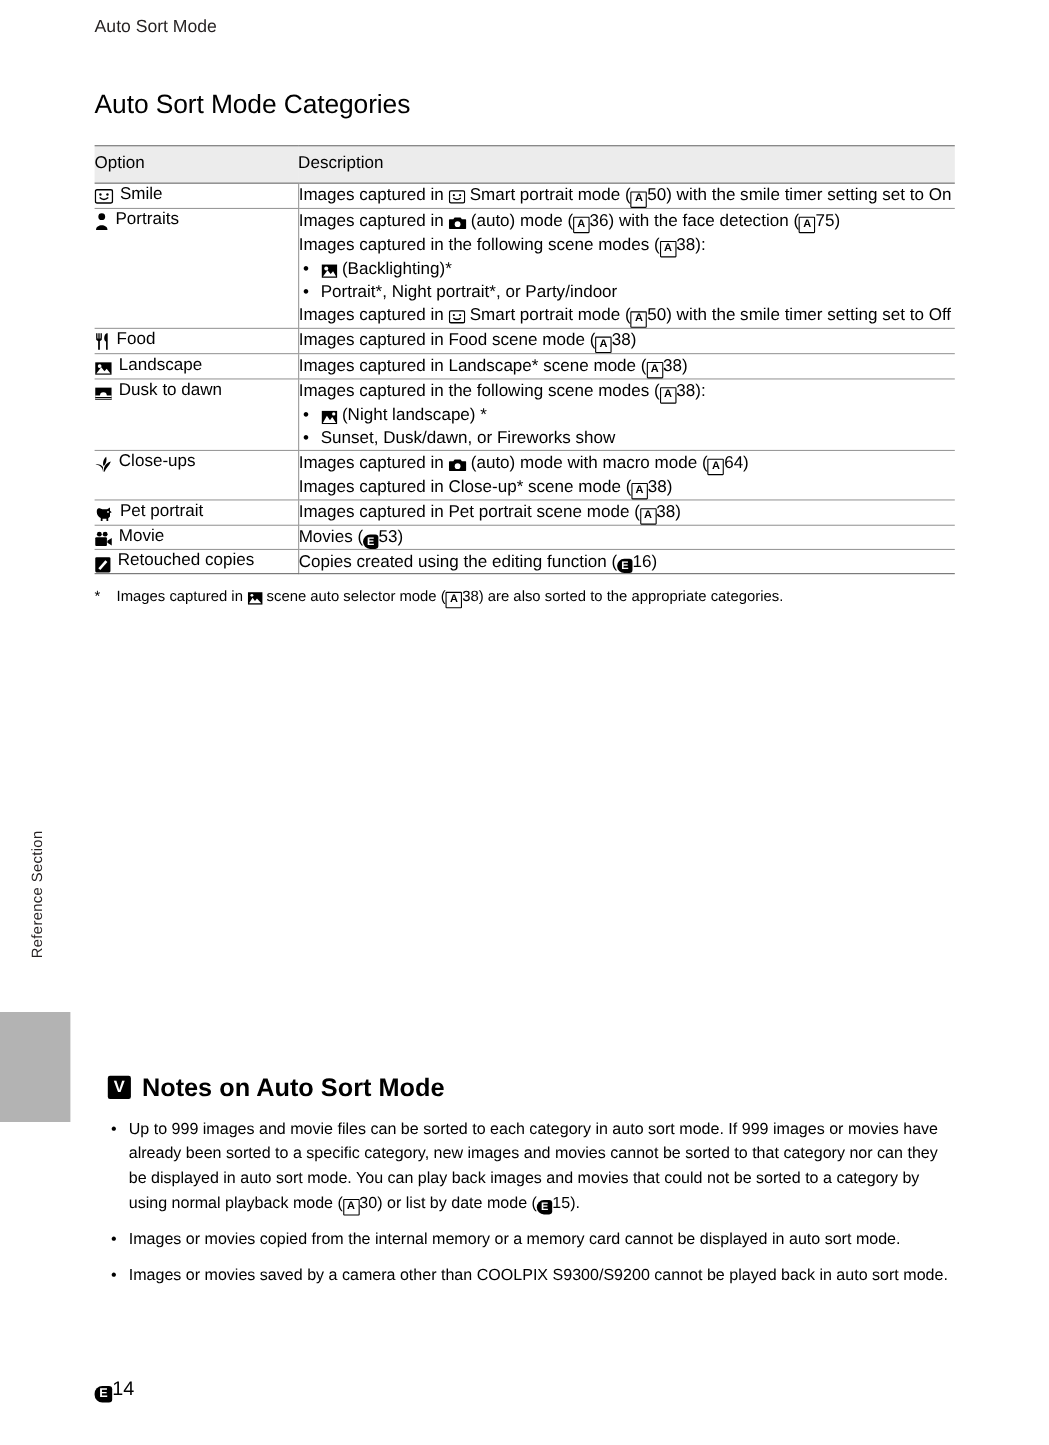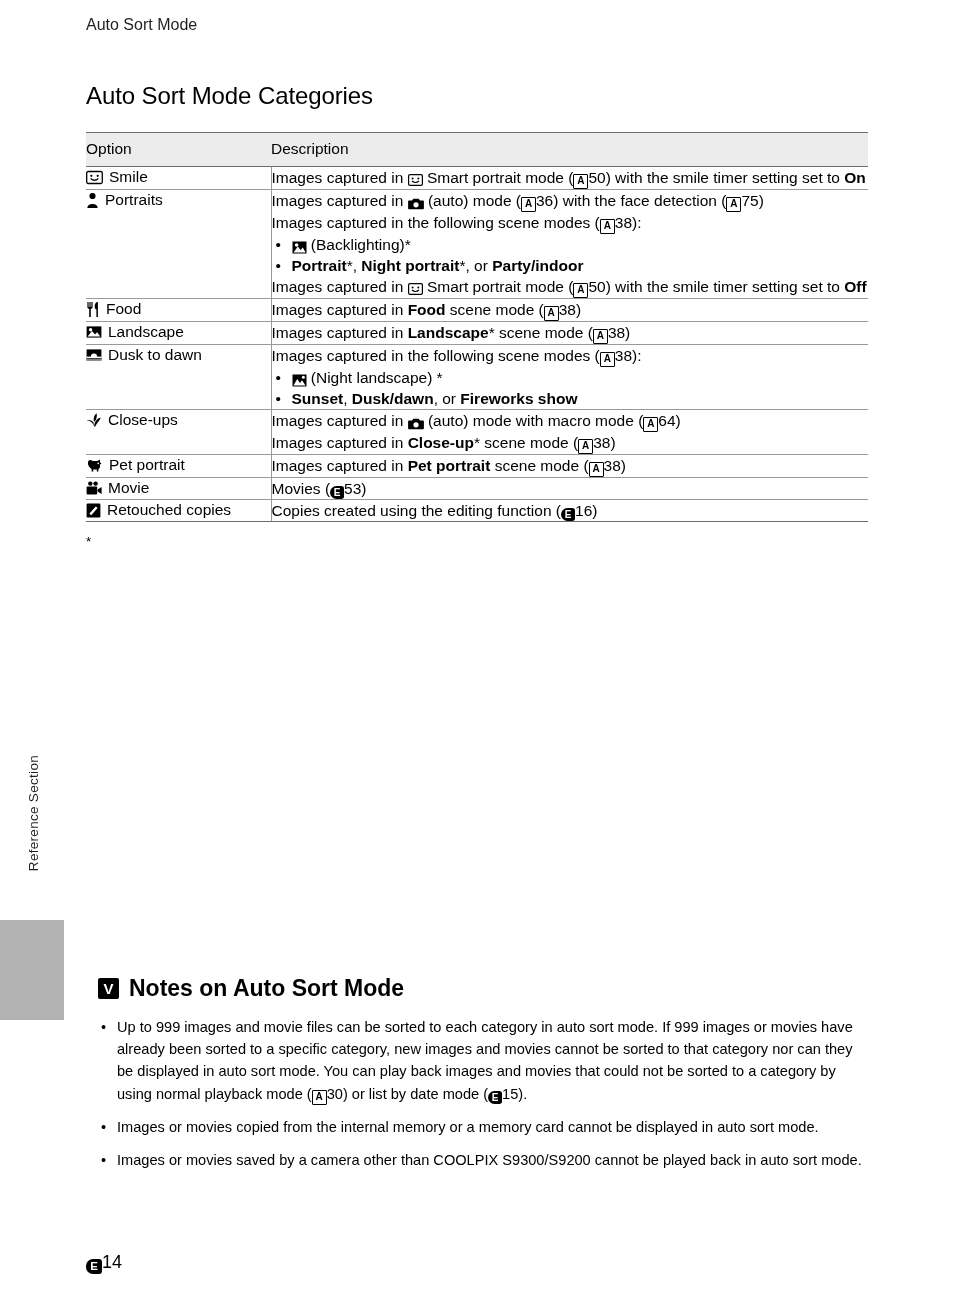--- a/index.html
+++ b/index.html
@@ -98,42 +98,42 @@
   }
   td.desc {
     padding: 9px 8px 9px 17px;
     font-size: 15.5px;
     line-height: 1.36;
   }
   td.mid { vertical-align: middle; }
 
   .optrow {
     display: flex;
-    align-items: center;
+    align-items: flex-end;
     gap: 6px;
   }
   .optlabel { display: inline-block; }
 
   ul.bul {
     margin: 0;
     padding: 0;
     list-style: none;
   }
   ul.bul li {
     position: relative;
     padding-left: 20px;
     margin: 0;
   }
   ul.bul li:before {
     content: "\2022";
     position: absolute;
     left: 4px;
     top: 0;
   }
-  b { font-weight: bold; }
+  b { font-weight: normal; }
 
   
   .ico {
     display: inline-block;
     vertical-align: -2px;
     line-height: 1;
     text-align: center;
   }
   .ico svg { display: block; }
 
@@ -474,20 +474,25 @@
             <span>Copies created using the editing function (</span><span class="ebox">E</span><span>16)</span>
           </td>
         </tr>
 
 
       </tbody>
     </table>
 
     <div class="footnote">
       <span class="star">*</span>
+      <span><span>Images captured in </span><span class="ico"><svg width="14" height="12" viewBox="0 0 14 12" style="display:inline-block;vertical-align:-2px">
+              <rect x="0.4" y="0.4" width="13.2" height="11.2" fill="#000"></rect>
+              <path d="M1.4 10.4 L4.6 5.4 L6.8 8.4 L8.6 6.2 L12.6 10.4 Z" fill="#fff"></path>
+              <circle cx="4" cy="3.2" r="1.3" fill="#fff"></circle>
+            </svg></span><span> scene auto selector mode (</span><span class="abox">A</span><span>38) are also sorted to the appropriate categories.</span></span>
     </div>
 
   </div>
 
   <div class="notes">
     <div class="notes-head">
       <div class="vbox">V</div>
       <div class="title">Notes on Auto Sort Mode</div>
     </div>
     <ul class="notes-list">

